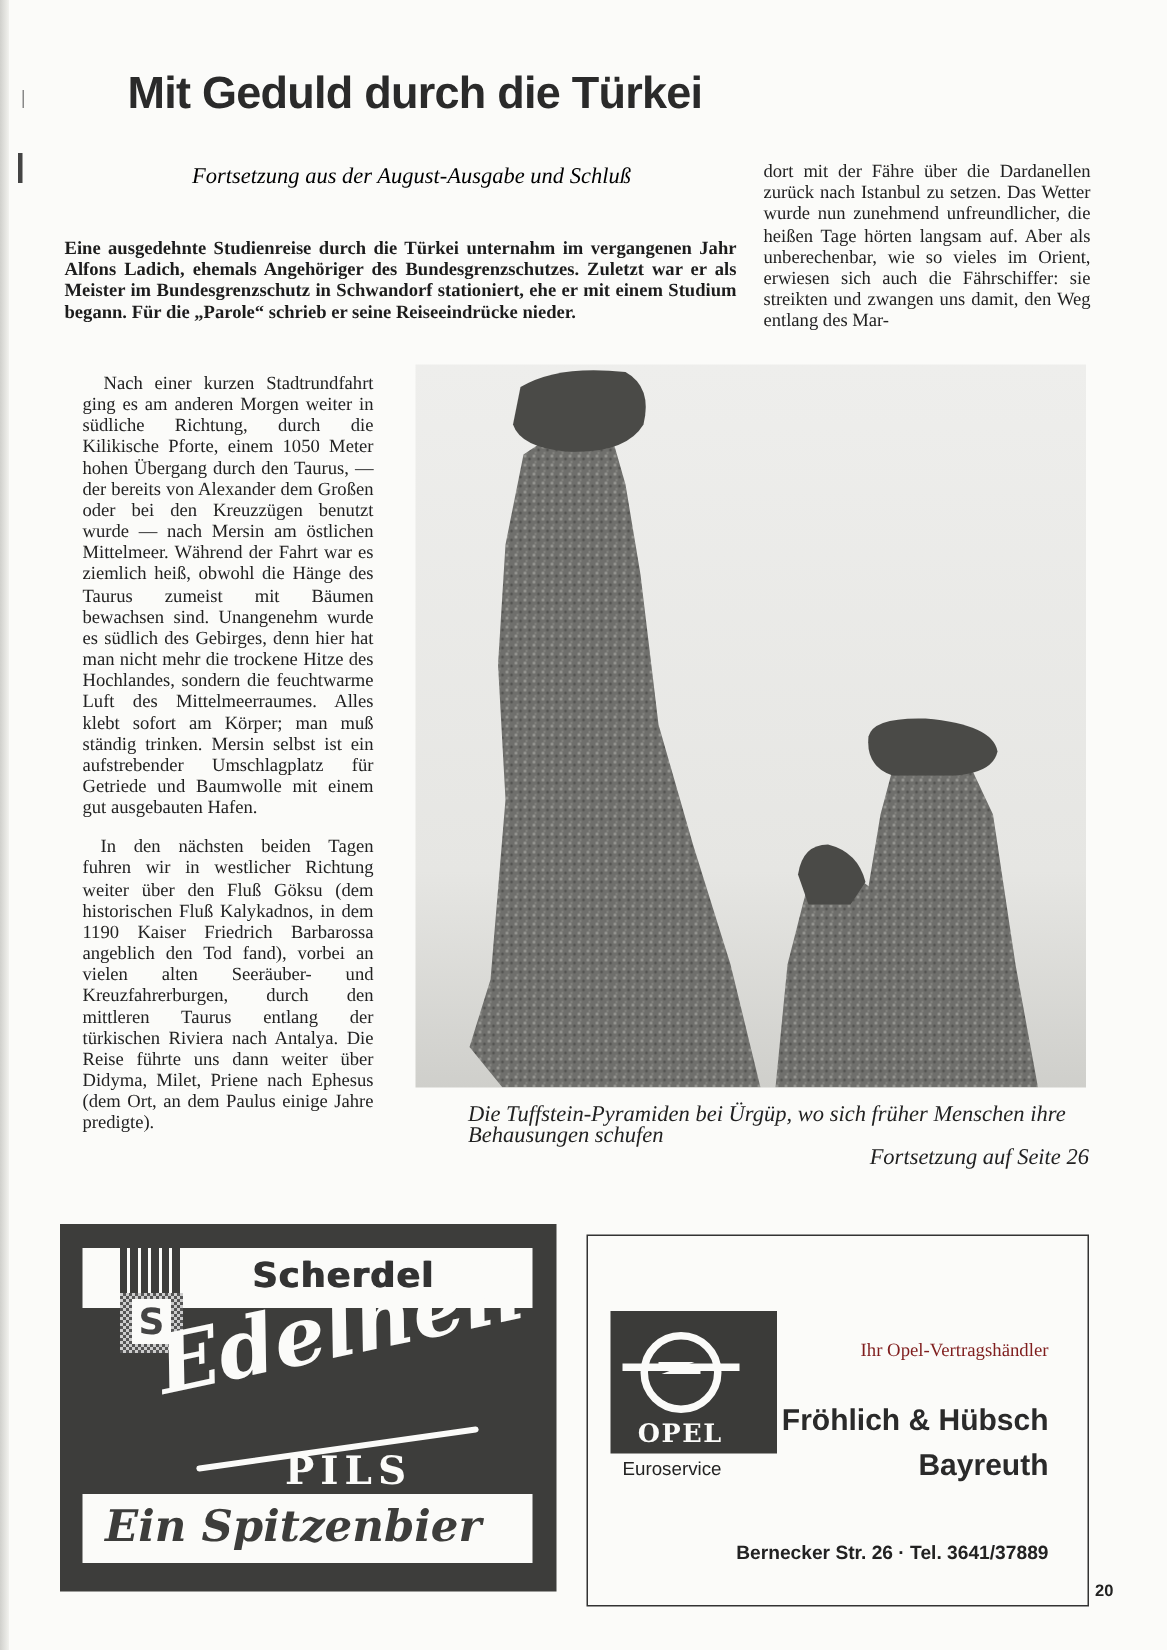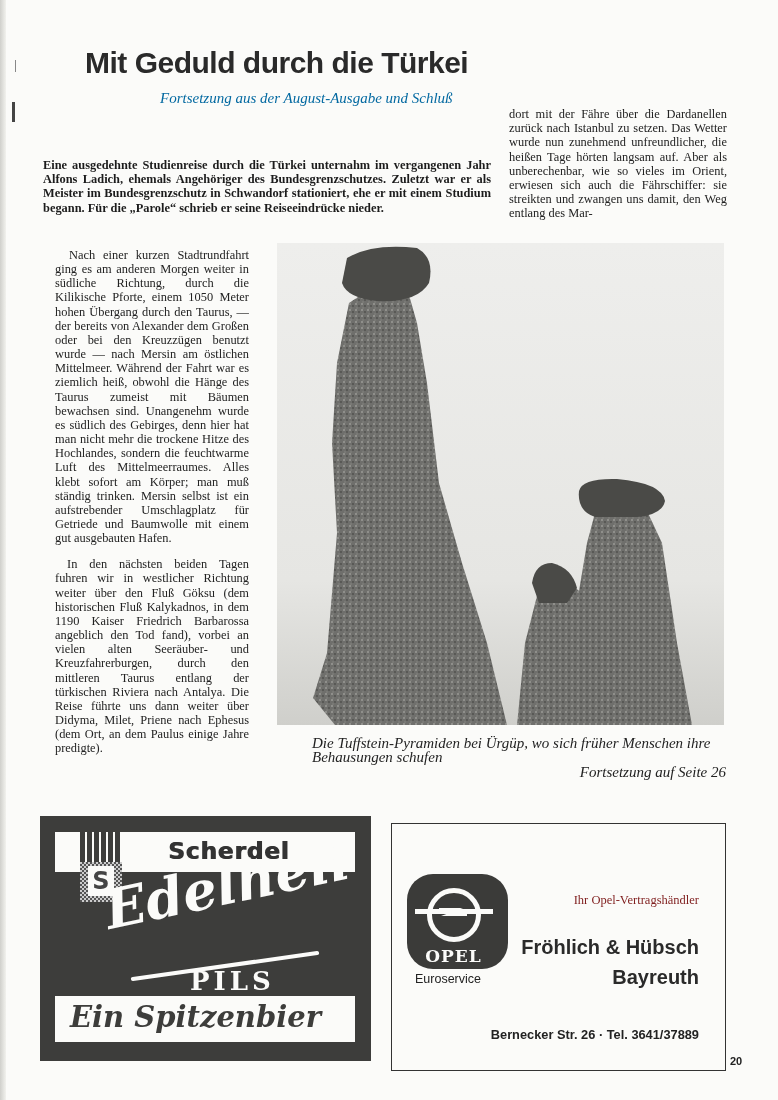--- a/index.html
+++ b/index.html
@@ -10,23 +10,23 @@
     color: #222;
   }
   .edge { position: absolute; left: 0; top: 0; width: 6px; height: 1100px;
     background: linear-gradient(90deg,#d0d0cc,#f2f2ee); }
   .mark1 { position:absolute; left:12px; top:102px; width:3px; height:20px; background:#444; }
   .mark2 { position:absolute; left:15px; top:60px; width:1px; height:12px; background:#888; }
 
   .title { position: absolute; left: 85px; top: 46px;
     font-family: "Liberation Sans", sans-serif; font-weight: bold;
     font-size: 30px; letter-spacing: -0.5px; color: #2a2a2a; white-space: nowrap; }
-  .subtitle { position: absolute; left: 128px; top: 90px;
+  .subtitle { position: absolute; left: 128px; top: 110px;
     font-family: "Liberation Serif", serif; font-style: italic; font-size: 15px;
-    color: #0369a1; white-space: nowrap; margin-left: 32px; }
+    color: #000000; white-space: nowrap; }
   .lead { position: absolute; left: 43px; top: 158px; width: 448px;
     font-family: "Liberation Serif", serif; font-weight: bold; font-size: 12.4px;
     line-height: 14.2px; text-align: justify; color: #1c1c1c; }
   .col-right-top { position: absolute; left: 509px; top: 107px; width: 218px;
     font-family: "Liberation Serif", serif; font-size: 12.4px; line-height: 14.2px;
     text-align: justify; color: #222; }
   .col-left { position: absolute; left: 43px; top: 236px; width: 218px;
     font-family: "Liberation Serif", serif; font-size: 12.4px; line-height: 14.15px;
     text-align: justify; color: #222; }
   .col-left p { margin: 12px; text-indent: 12px; }
@@ -65,21 +65,21 @@
   .beer-swash { position:absolute; left:90px; top:148px; width:190px; height:4px; background:#fbfbf9;
     transform: rotate(-8deg); border-radius: 2px; }
   .beer-pils { position: absolute; left: 150px; top: 150px; font-family: "DejaVu Serif", serif;
     font-weight: bold; font-size: 26px; letter-spacing: 4px; color: #fbfbf9; }
   .beer-tag { position: absolute; left: 30px; top: 184px; font-family: "DejaVu Serif", serif;
     font-style: italic; font-weight: bold; font-size: 29px; color: #3d3d3b; white-space: nowrap; }
 
   
   .ad-opel { position: absolute; left: 391px; top: 823px; width: 333px; height: 246px;
     border: 1.5px solid #333; border-left: 1.5px solid #333; background: transparent; }
-  .opel-logo { position: absolute; left: 15px; top: 50px; width: 101px; height: 95px; background: #3b3b39; border-radius: 26px; }
+  .opel-logo { position: absolute; left: 15px; top: 50px; width: 111px; height: 95px; background: #3b3b39; }
   .opel-ring { position: absolute; left: 20px; top: 14px; width: 44px; height: 44px;
     border: 5px solid #fbfbf9; border-radius: 50%; }
   .opel-bar { position: absolute; left: 8px; top: 35px; width: 78px; height: 5px; background: #fbfbf9; }
   .opel-bolt { position: absolute; left: 30px; top: 28px; width: 32px; height: 18px; }
   .opel-word { position: absolute; left: 0; width: 93px; top: 72px; text-align: center;
     font-family: "DejaVu Serif", serif; font-weight: bold; font-size: 17px; letter-spacing: 1px;
     color: #fbfbf9; }
   .opel-euro { position: absolute; left: 23px; top: 148px; font-family: "Liberation Sans", sans-serif;
     font-size: 12.5px; color: #222; }
   .opel-dealer { position: absolute; right: 26px; top: 69px; font-family: Liberation Serif, serif;

